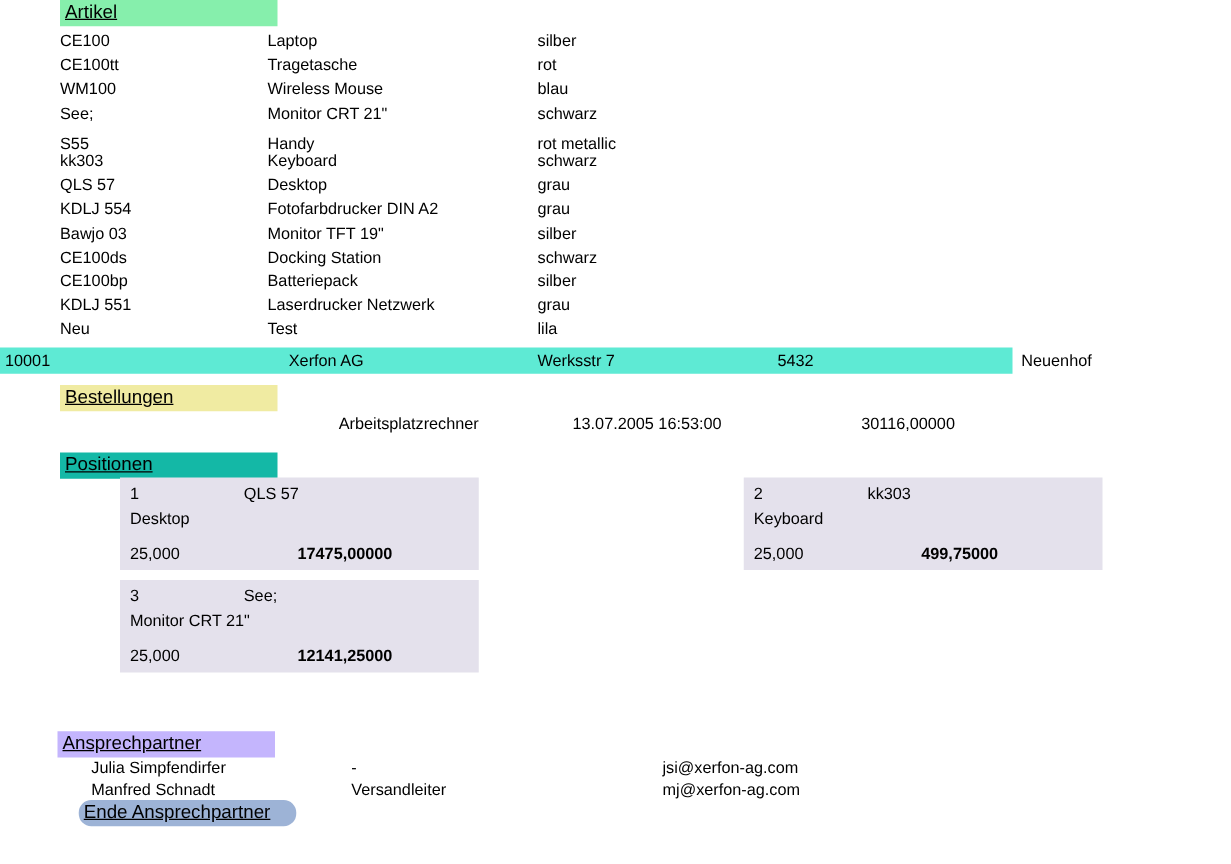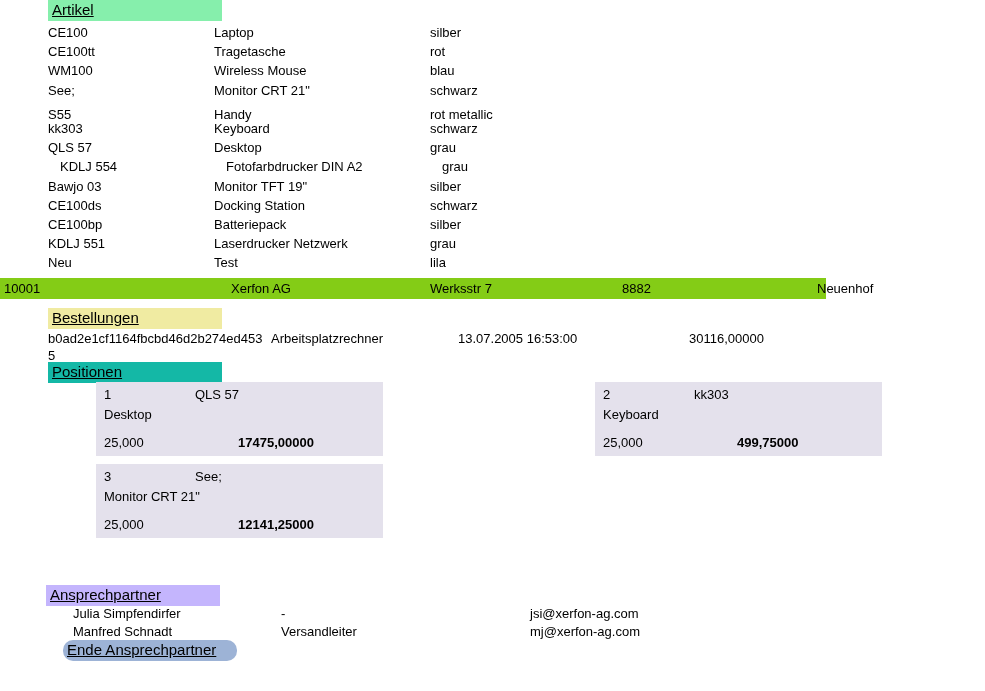--- a/index.html
+++ b/index.html
@@ -52,23 +52,22 @@
   .col-color { position: absolute; left: 430px; }
 
   
   .customer-row {
     position: absolute;
     left: 0;
     top: 278px;
     width: 810px;
     height: 21px;
     line-height: 21px;
-    background: #84cc16;
-    white-space: nowrap;
-    padding-left: 16px;
+    background: #5eead4;
+    white-space: nowrap;
   }
   .cust-nr     { position: absolute; left: 4px;   }
   .cust-name   { position: absolute; left: 231px; }
   .cust-street { position: absolute; left: 430px; }
   .cust-zip    { position: absolute; left: 622px; }
   .cust-city   { position: absolute; left: 817px; }
 
   
   .order-row {
     position: absolute;
@@ -155,21 +154,21 @@
     <div class="article-row" style="top: 119px;">
       <span class="col-id">kk303</span>
       <span class="col-name">Keyboard</span>
       <span class="col-color">schwarz</span>
     </div>
     <div class="article-row" style="top: 138.2px;">
       <span class="col-id">QLS 57</span>
       <span class="col-name">Desktop</span>
       <span class="col-color">grau</span>
     </div>
-    <div class="article-row" style="top: 157.4px; margin-left: 12px;">
+    <div class="article-row" style="top: 157.4px;">
       <span class="col-id">KDLJ 554</span>
       <span class="col-name">Fotofarbdrucker DIN A2</span>
       <span class="col-color">grau</span>
     </div>
     <div class="article-row" style="top: 176.6px;">
       <span class="col-id">Bawjo 03</span>
       <span class="col-name">Monitor TFT 19"</span>
       <span class="col-color">silber</span>
     </div>
     <div class="article-row" style="top: 195.8px;">
@@ -191,30 +190,29 @@
       <span class="col-id">Neu</span>
       <span class="col-name">Test</span>
       <span class="col-color">lila</span>
     </div>
   </div>
 
 <div class="customer-row">
   <span class="cust-nr">10001</span>
   <span class="cust-name">Xerfon AG</span>
   <span class="cust-street">Werksstr 7</span>
-  <span class="cust-zip">8882</span>
+  <span class="cust-zip">5432</span>
   <span class="cust-city">Neuenhof</span>
 </div>
 
 <div class="section-bar bar-bestellungen" style="left:48px; top:308px; width:174px;">
   <span class="bar-label">Bestellungen</span>
 </div>
 
 <div class="order-row">
-  <span class="order-guid">b0ad2e1cf1164fbcbd46d2b274ed4535</span>
   <span class="order-desc">Arbeitsplatzrechner</span>
   <span class="order-date">13.07.2005 16:53:00</span>
   <span class="order-sum">30116,00000</span>
 </div>
 
 <div class="section-bar bar-positionen" style="left:48px; top:362px; width:174px;">
   <span class="bar-label">Positionen</span>
 </div>
 
 <div id="positionen-boxes">

